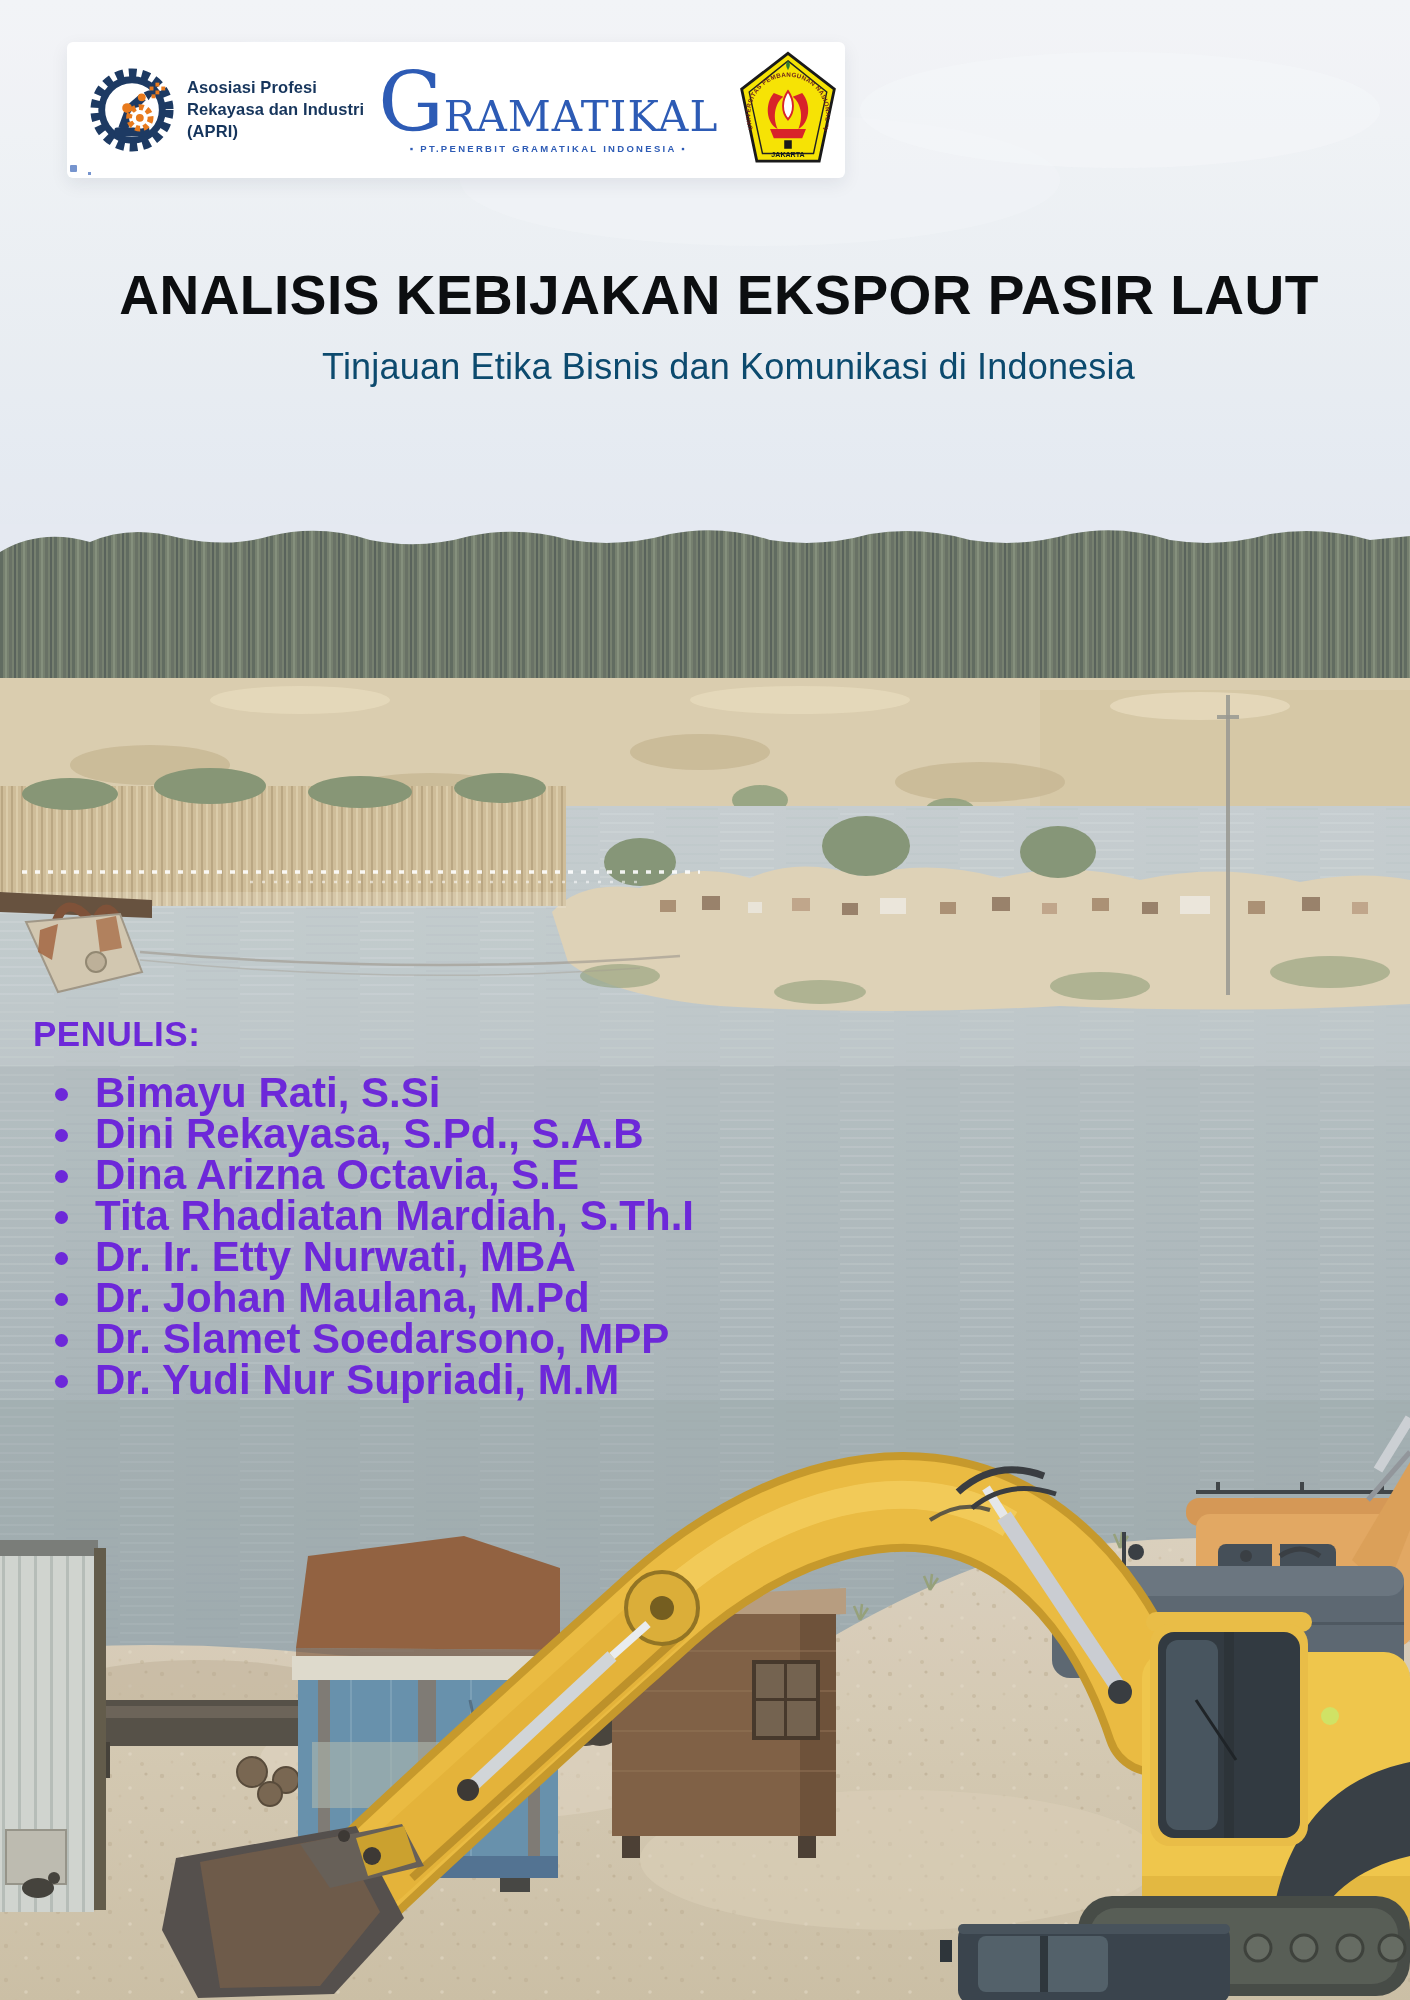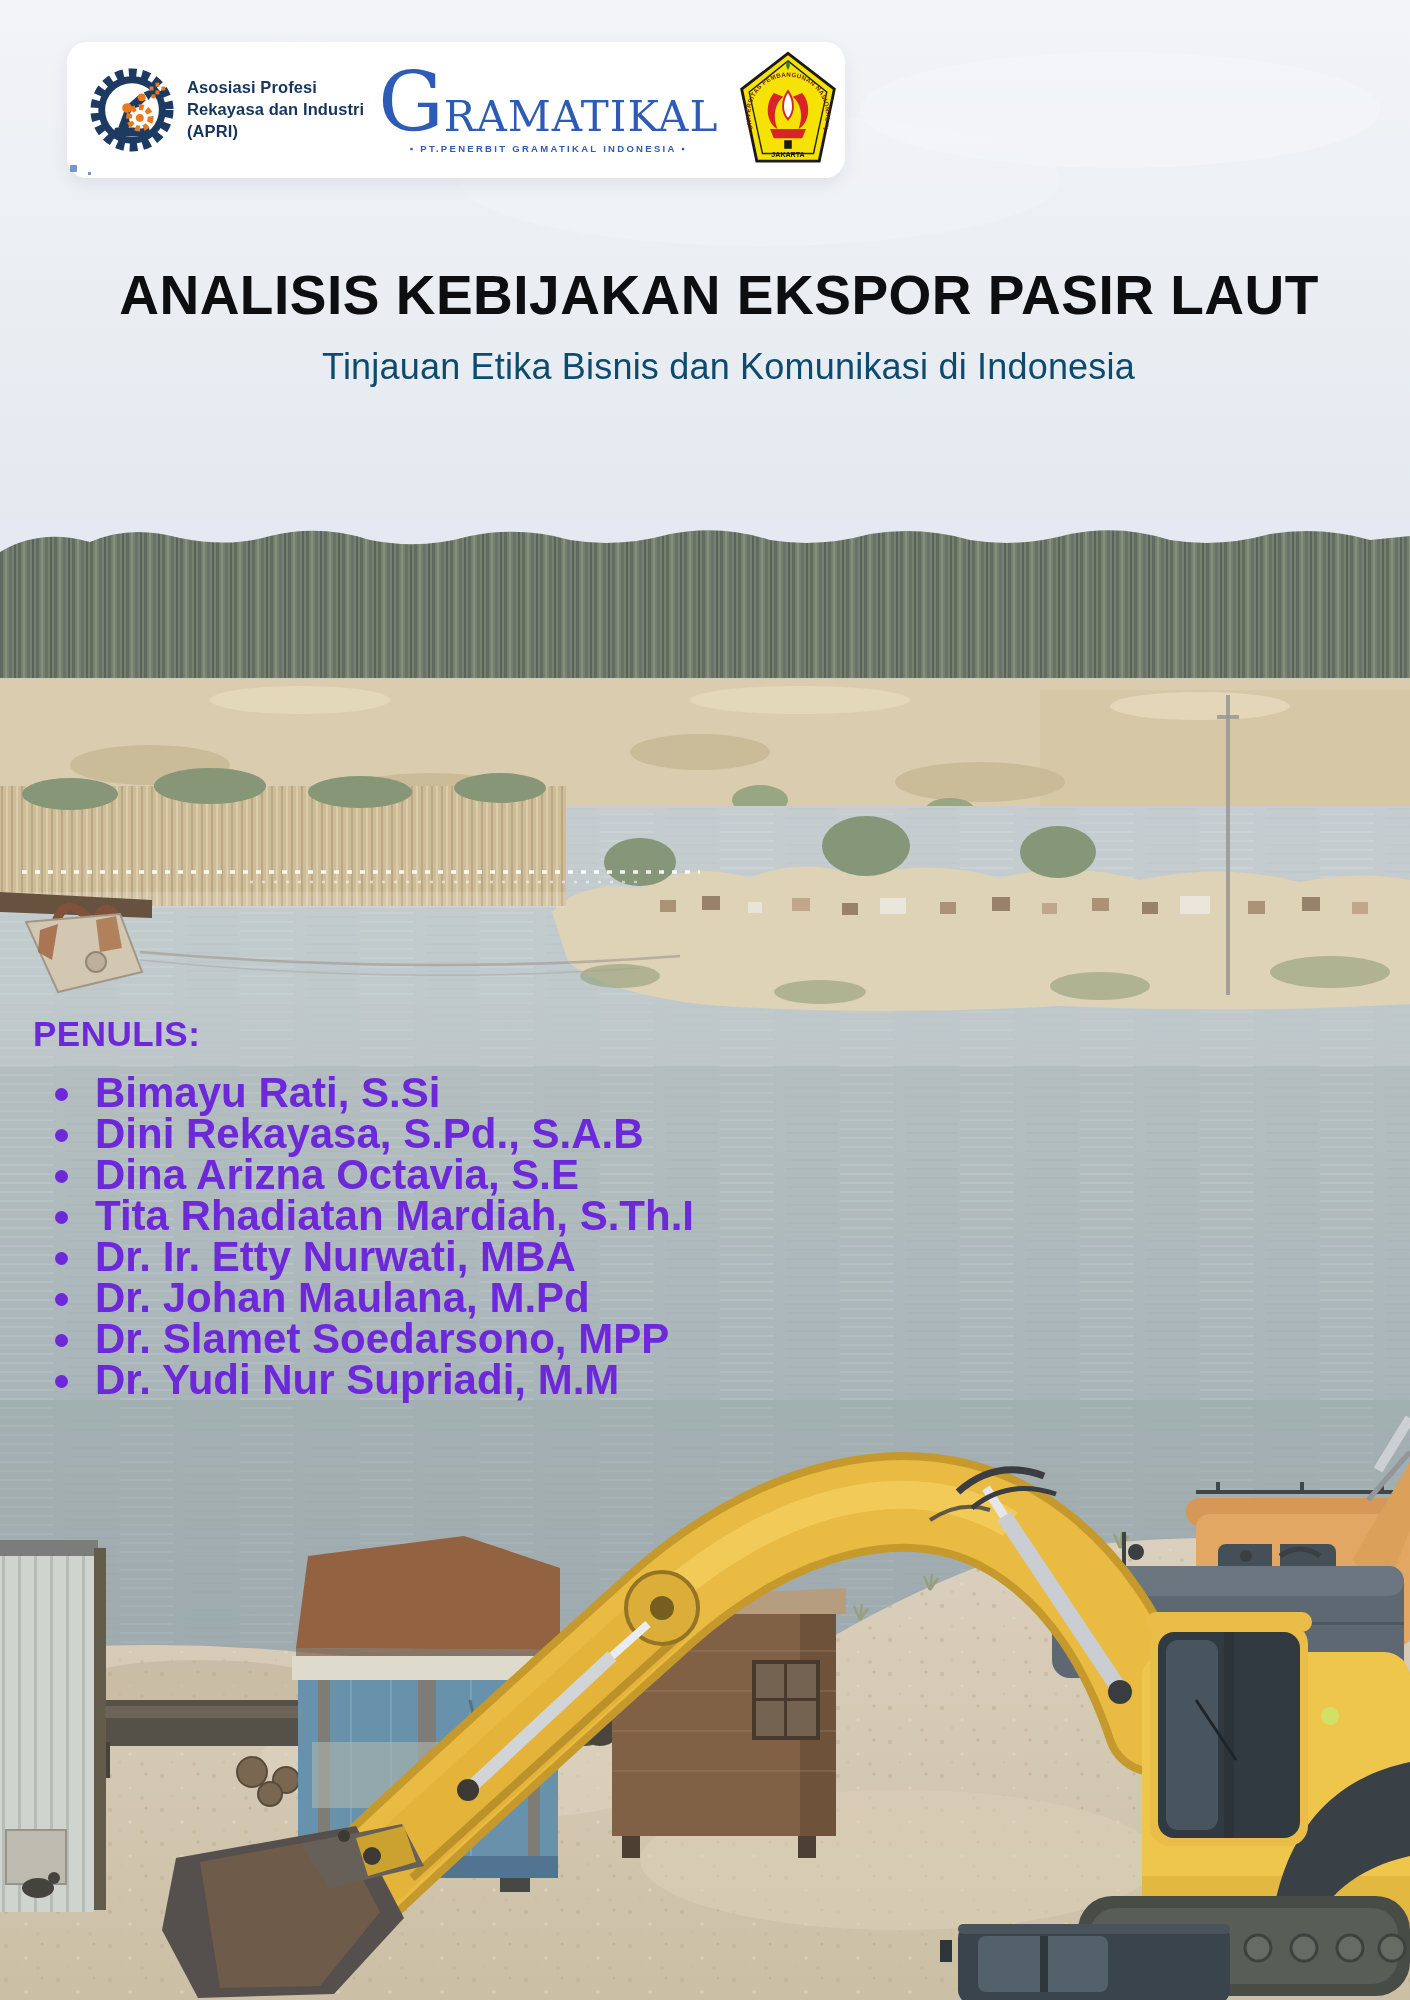--- a/index.html
+++ b/index.html
@@ -2,21 +2,21 @@
 <html><head>
 <meta charset="utf-8">
 <style>
   html,body{margin:0;padding:0;background:#ffffff;}
   .cover{position:relative;width:1410px;height:2000px;overflow:hidden;
          font-family:"Liberation Sans",sans-serif;background:#dfe5ec;}
   .bg{position:absolute;inset:0;width:100%;height:100%;display:block;}
 
   
   .brandbar{position:absolute;left:67px;top:42px;width:778px;height:136px;
-            background:#ffffff;border-radius:20px;display:flex;align-items:center;
+            background:#ffffff;border-radius:6px;display:flex;align-items:center;
             box-sizing:border-box;padding:0 16px 0 22px;
             box-shadow:0 6px 18px rgba(30,40,60,.08);}
   .apri{display:flex;align-items:center;gap:12px;flex:0 0 auto;}
   .apri-text{font-size:16.5px;font-weight:bold;color:#16355c;line-height:1.32;letter-spacing:.1px;}
   .gram{margin-left:14px;display:flex;flex-direction:column;align-items:center;color:#2d5bb5;flex:0 0 auto;}
   .gram-word{font-family:"DejaVu Serif","Liberation Serif",serif;line-height:.9;white-space:nowrap;}
   .gram-g{font-size:82px;font-weight:400;}
   .gram-rest{font-size:42px;letter-spacing:1px;}
   .gram-tag{margin-top:3px;font-size:9.5px;font-weight:bold;letter-spacing:2.3px;white-space:nowrap;
             font-family:"Liberation Sans",sans-serif;}

